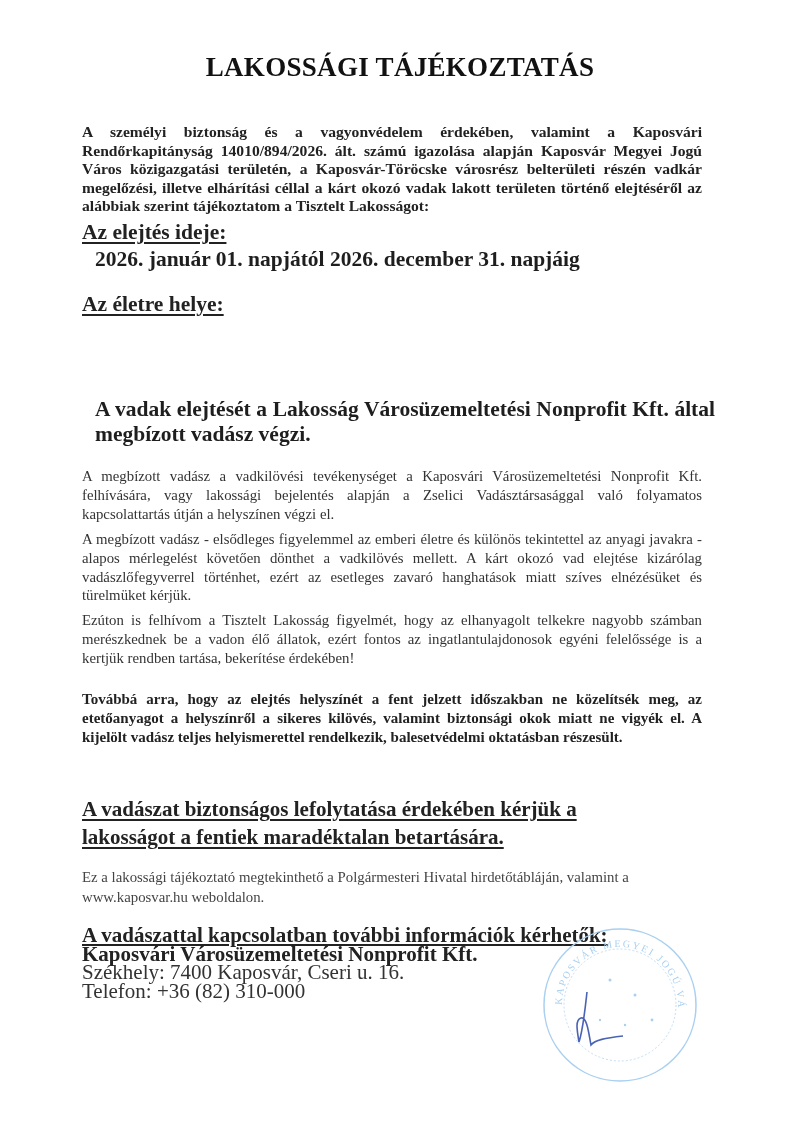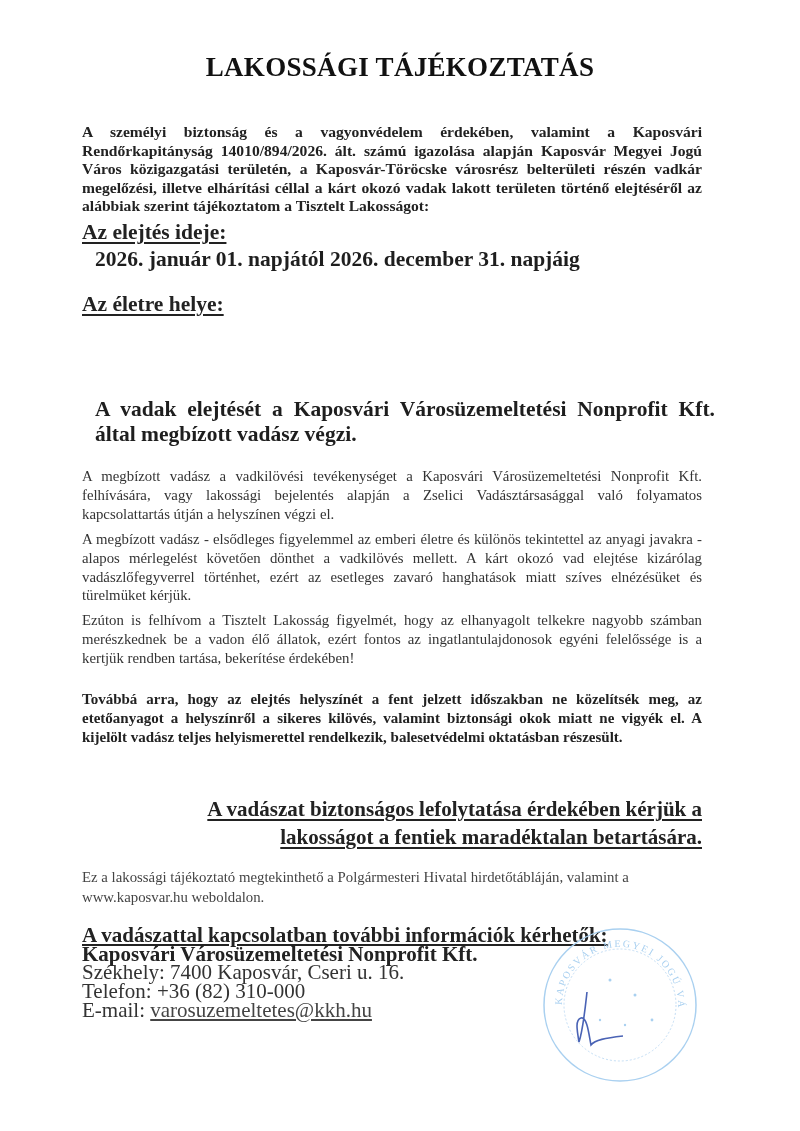--- a/index.html
+++ b/index.html
@@ -10,21 +10,21 @@
            font-size: 27px; font-weight: bold; letter-spacing: 0.3px; color: #111; }
   .intro { position: absolute; left: 82px; width: 405px; top: 101px; width: 620px;
            font-size: 15.6px; font-weight: bold; line-height: 18.6px; text-align: justify; color: #222; margin-top: 22px; }
   .h-underline { text-decoration: underline; text-decoration-thickness: 1.5px; text-underline-offset: 3px; }
   .sec-head { position: absolute; left: 82px; font-size: 21.5px; font-weight: bold; color: #222; }
   .sec-text { position: absolute; left: 82px; width: 620px; font-size: 21.5px; font-weight: bold;
               line-height: 25px; text-align: justify; color: #1e1e1e; margin-left: 13px; }
   .para { position: absolute; left: 82px; width: 620px; font-size: 14.8px; line-height: 18.8px;
           text-align: justify; color: #333; }
   .para.b { font-weight: bold; color: #222; font-size: 15px; }
-  .appeal { position: absolute; left: 82px; width: 620px; text-align: right; top: 795px;
+  .appeal { position: absolute; left: 82px; width: 620px; text-align: left; top: 795px;
             font-size: 21px; font-weight: bold; line-height: 28px; color: #222; }
   .appeal span { text-decoration: underline; text-decoration-thickness: 1.5px; text-underline-offset: 3px; }
   .note { position: absolute; left: 82px; width: 620px; top: 868px; font-size: 14.8px;
           line-height: 19.5px; color: #444; }
   .contact { position: absolute; left: 82px; top: 926px; font-size: 21px; line-height: 18.7px; color: #333; }
   .contact .ch { font-weight: bold; text-decoration: underline; color: #222; }
   .contact .co { font-weight: bold; color: #222; }
   .contact a { color: #444; text-decoration: underline; }
   .stamp { position: absolute; left: 540px; top: 925px; width: 160px; height: 160px; }
   .sig { position: absolute; left: 520px; top: 1023px; text-align: center; width: 140px;
@@ -39,42 +39,39 @@
 
   <div class="title">LAKOSSÁGI TÁJÉKOZTATÁS</div>
 
   <div class="intro">A személyi biztonság és a vagyonvédelem érdekében, valamint a Kaposvári Rendőrkapitányság 14010/894/2026. ált. számú igazolása alapján Kaposvár Megyei Jogú Város közigazgatási területén, a Kaposvár-Töröcske városrész belterületi részén vadkár megelőzési, illetve elhárítási céllal a kárt okozó vadak lakott területen történő elejtéséről az alábbiak szerint tájékoztatom a Tisztelt Lakosságot:</div>
 
   <div class="sec-head h-underline" style="top:220px;">Az elejtés ideje:</div>
   <div class="sec-text" style="top:247px;">2026. január 01. napjától 2026. december 31. napjáig</div>
 
   <div class="sec-head h-underline" style="top:292px;">Az életre helye:</div>
 
-  <div class="sec-text" style="top:397px;">A vadak elejtését a Kaposvári Városüzemeltetési Nonprofit Kft. által megbízott vadász végzi.</div>
+  <div class="sec-text" style="top:397px;">A vadak elejtését a Lakosság Városüzemeltetési Nonprofit Kft. által megbízott vadász végzi.</div>
 
   <div class="para" style="top:467px;">A megbízott vadász a vadkilövési tevékenységet a Kaposvári Városüzemeltetési Nonprofit Kft. felhívására, vagy lakossági bejelentés alapján a Zselici Vadásztársasággal való folyamatos kapcsolattartás útján a helyszínen végzi el.</div>
   <div class="para" style="top:530px;">A megbízott vadász - elsődleges figyelemmel az emberi életre és különös tekintettel az anyagi javakra - alapos mérlegelést követően dönthet a vadkilövés mellett. A kárt okozó vad elejtése kizárólag vadászlőfegyverrel történhet, ezért az esetleges zavaró hanghatások miatt szíves elnézésüket és türelmüket kérjük.</div>
   <div class="para" style="top:611px;">Ezúton is felhívom a Tisztelt Lakosság figyelmét, hogy az elhanyagolt telkekre nagyobb számban merészkednek be a vadon élő állatok, ezért fontos az ingatlantulajdonosok egyéni felelőssége is a kertjük rendben tartása, bekerítése érdekében!</div>
   <div class="para b" style="top:690px;">Továbbá arra, hogy az elejtés helyszínét a fent jelzett időszakban ne közelítsék meg, az etetőanyagot a helyszínről a sikeres kilövés, valamint biztonsági okok miatt ne vigyék el. A kijelölt vadász teljes helyismerettel rendelkezik, balesetvédelmi oktatásban részesült.</div>
 
   <div class="appeal">
     <span>A vadászat biztonságos lefolytatása érdekében kérjük a</span><br>
     <span>lakosságot a fentiek maradéktalan betartására.</span>
   </div>
 
   <div class="note">Ez a lakossági tájékoztató megtekinthető a Polgármesteri Hivatal hirdetőtábláján, valamint a www.kaposvar.hu weboldalon.</div>
 
   <div class="contact">
     <div class="ch">A vadászattal kapcsolatban további információk kérhetők:</div>
     <div class="co">Kaposvári Városüzemeltetési Nonprofit Kft.</div>
     <div>Székhely: 7400 Kaposvár, Cseri u. 16.</div>
     <div>Telefon: +36 (82) 310-000</div>
-    <div>
-      <span>E-mail: </span><a>varosuzemeltetes@kkh.hu</a>
-    </div>
   </div>
 
   <svg class="stamp" viewBox="0 0 160 160">
     <circle cx="80" cy="80" r="76" fill="none" stroke="#a9d0f0" stroke-width="1.5"></circle>
     <circle cx="80" cy="80" r="56" fill="none" stroke="#c4def5" stroke-width="1" stroke-dasharray="2 2"></circle>
     <defs>
         <path id="stamp-arc" d="M 22 80 A 58 58 0 0 1 138 80"></path>
       </defs>
     <text font-size="10" fill="#a9d0f0" font-family="Liberation Serif, serif" letter-spacing="2">
       <textPath href="#stamp-arc">KAPOSVÁR MEGYEI JOGÚ VÁROS</textPath>

